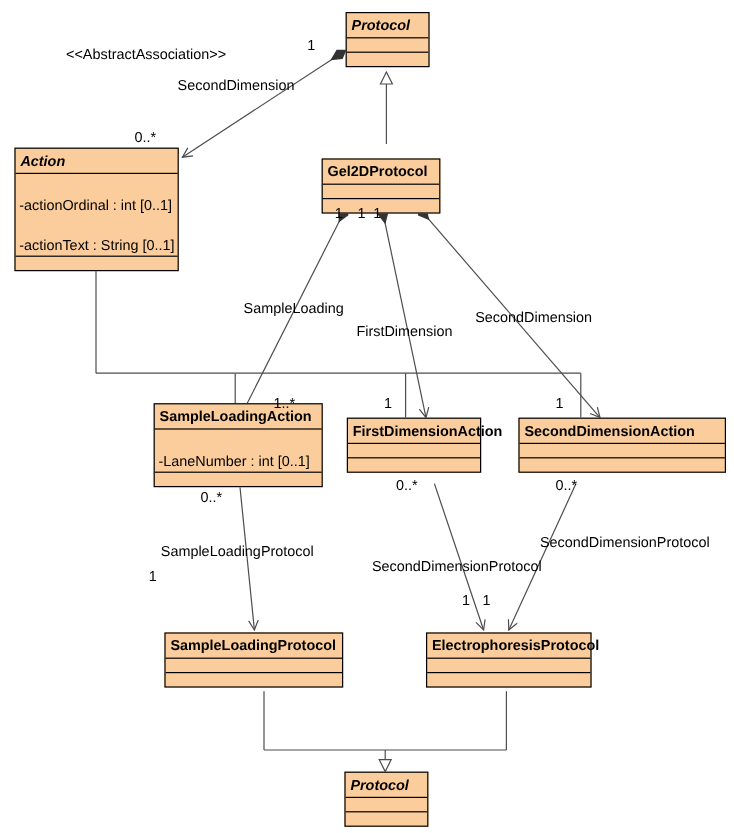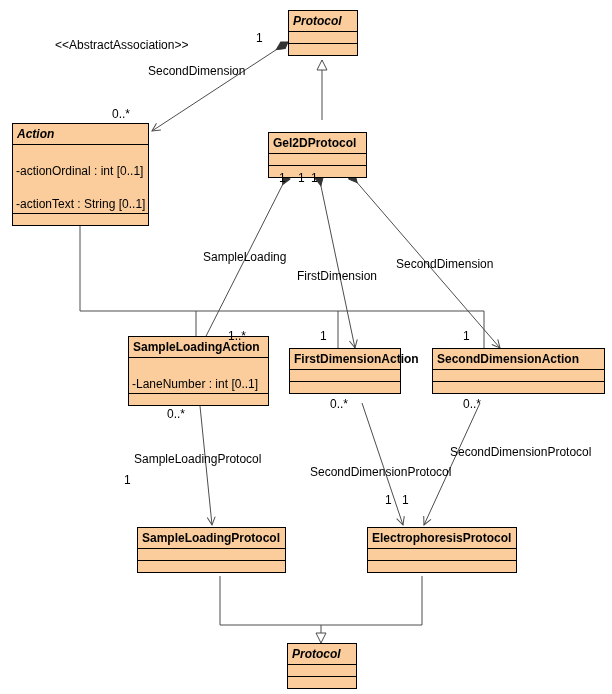--- a/index.html
+++ b/index.html
@@ -197,21 +197,21 @@
     <div class="uml-compartment empty"></div>
     <div class="uml-compartment empty"></div>
   </div>
 
   <div class="uml-class" style="left:137px; top:527px; width:149px;">
     <div class="uml-name">SampleLoadingProtocol</div>
     <div class="uml-compartment empty"></div>
     <div class="uml-compartment empty"></div>
   </div>
 
-  <div class="uml-class" style="left:367px; top:527px; width:150px;">
+  <div class="uml-class" style="left:355px; top:527px; width:138px;">
     <div class="uml-name">ElectrophoresisProtocol</div>
     <div class="uml-compartment empty"></div>
     <div class="uml-compartment empty"></div>
   </div>
 
   <div class="uml-class" style="left:287px; top:643px; width:70px;">
     <div class="uml-name abstract">Protocol</div>
     <div class="uml-compartment empty"></div>
     <div class="uml-compartment empty"></div>
   </div>

